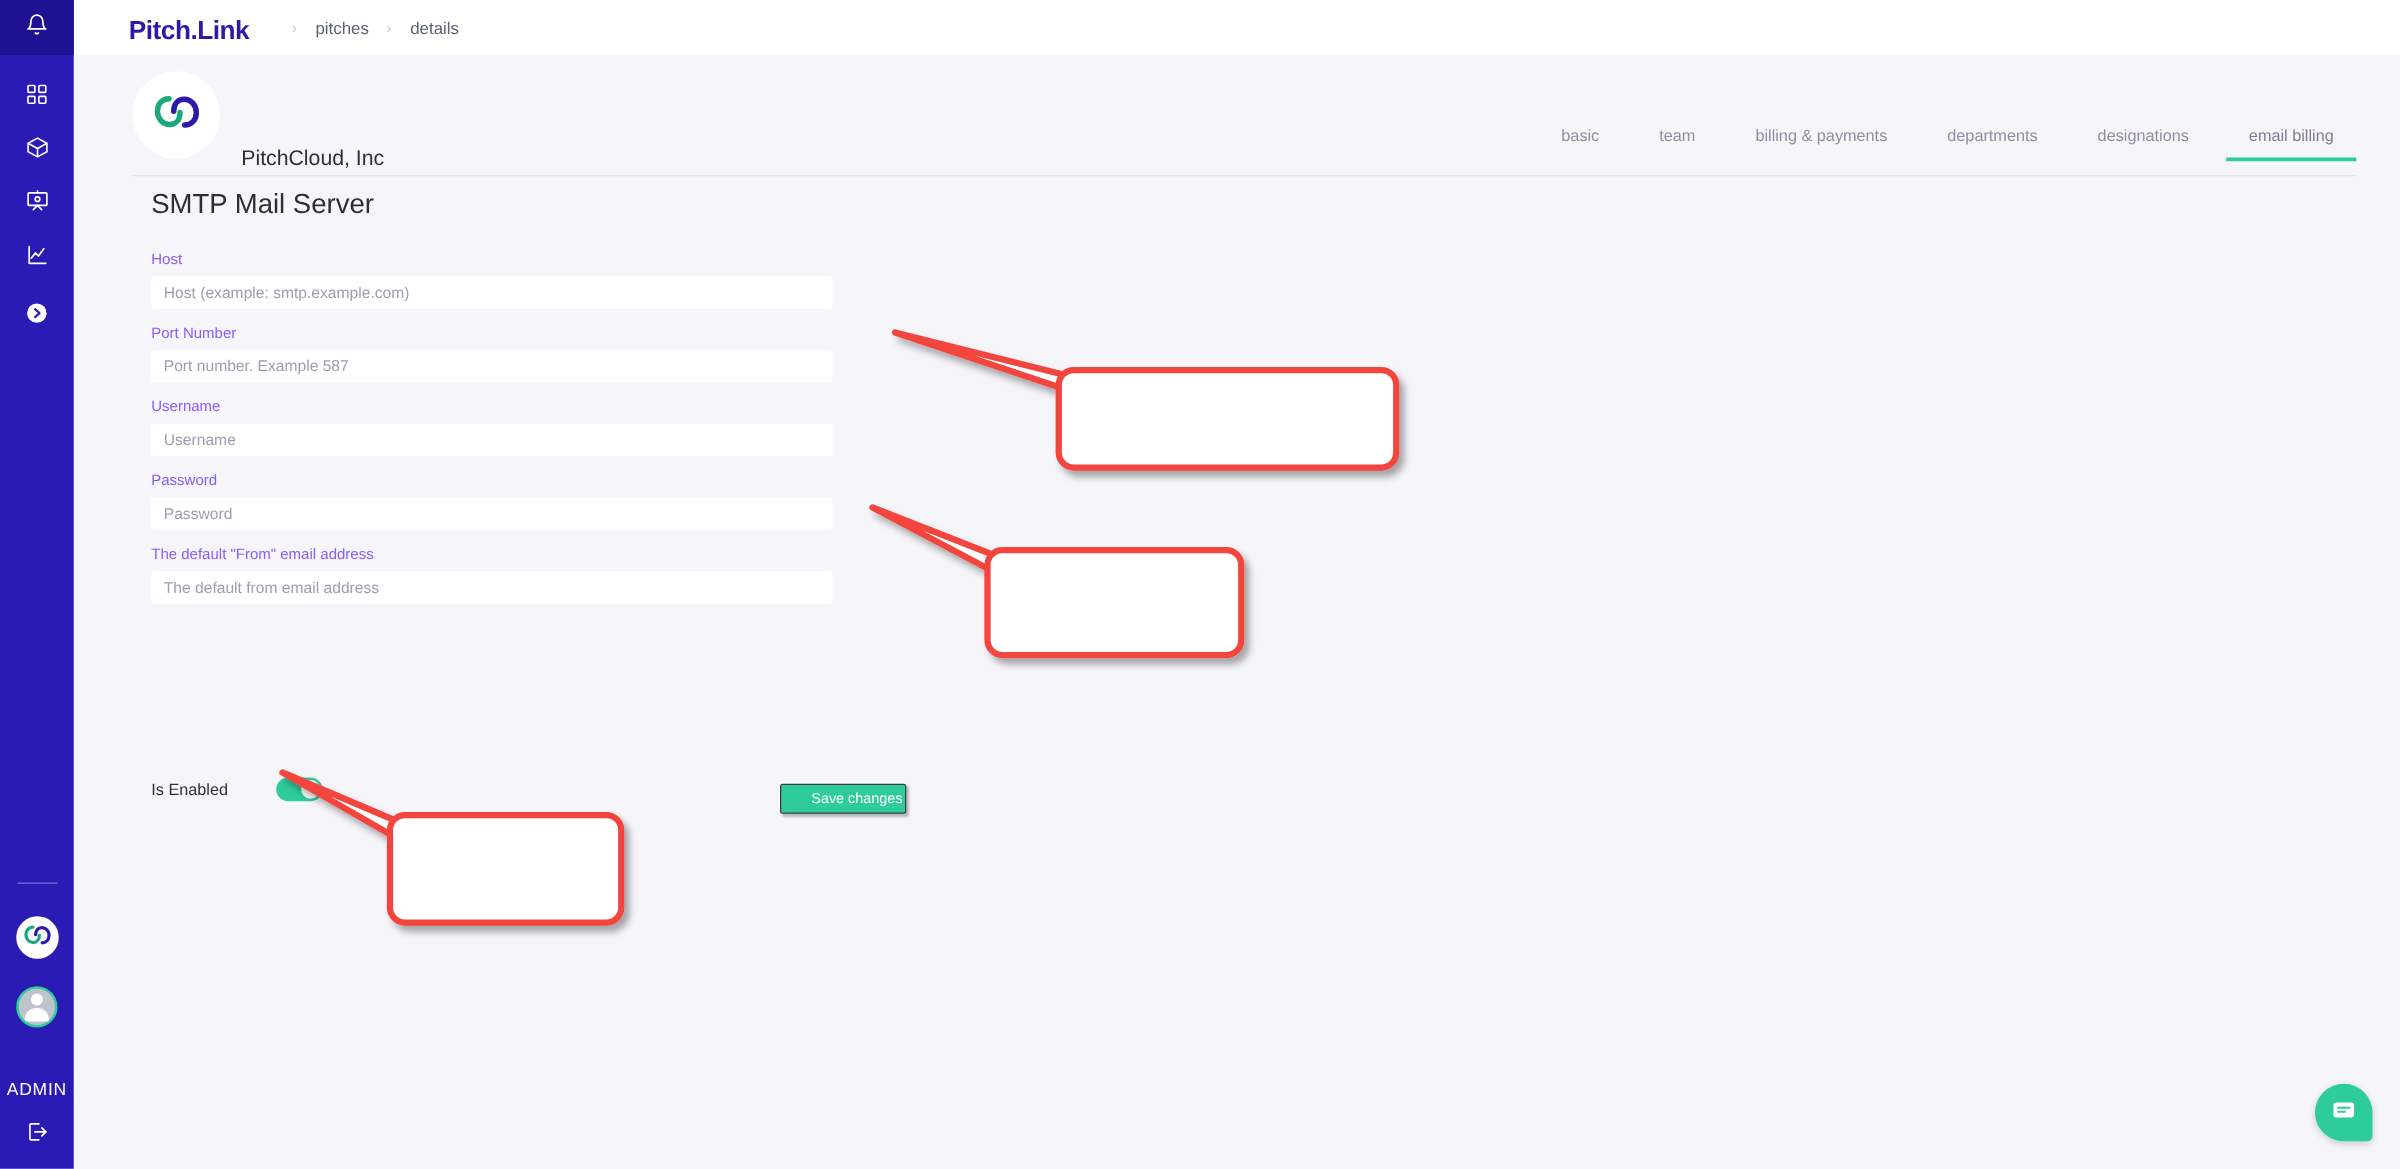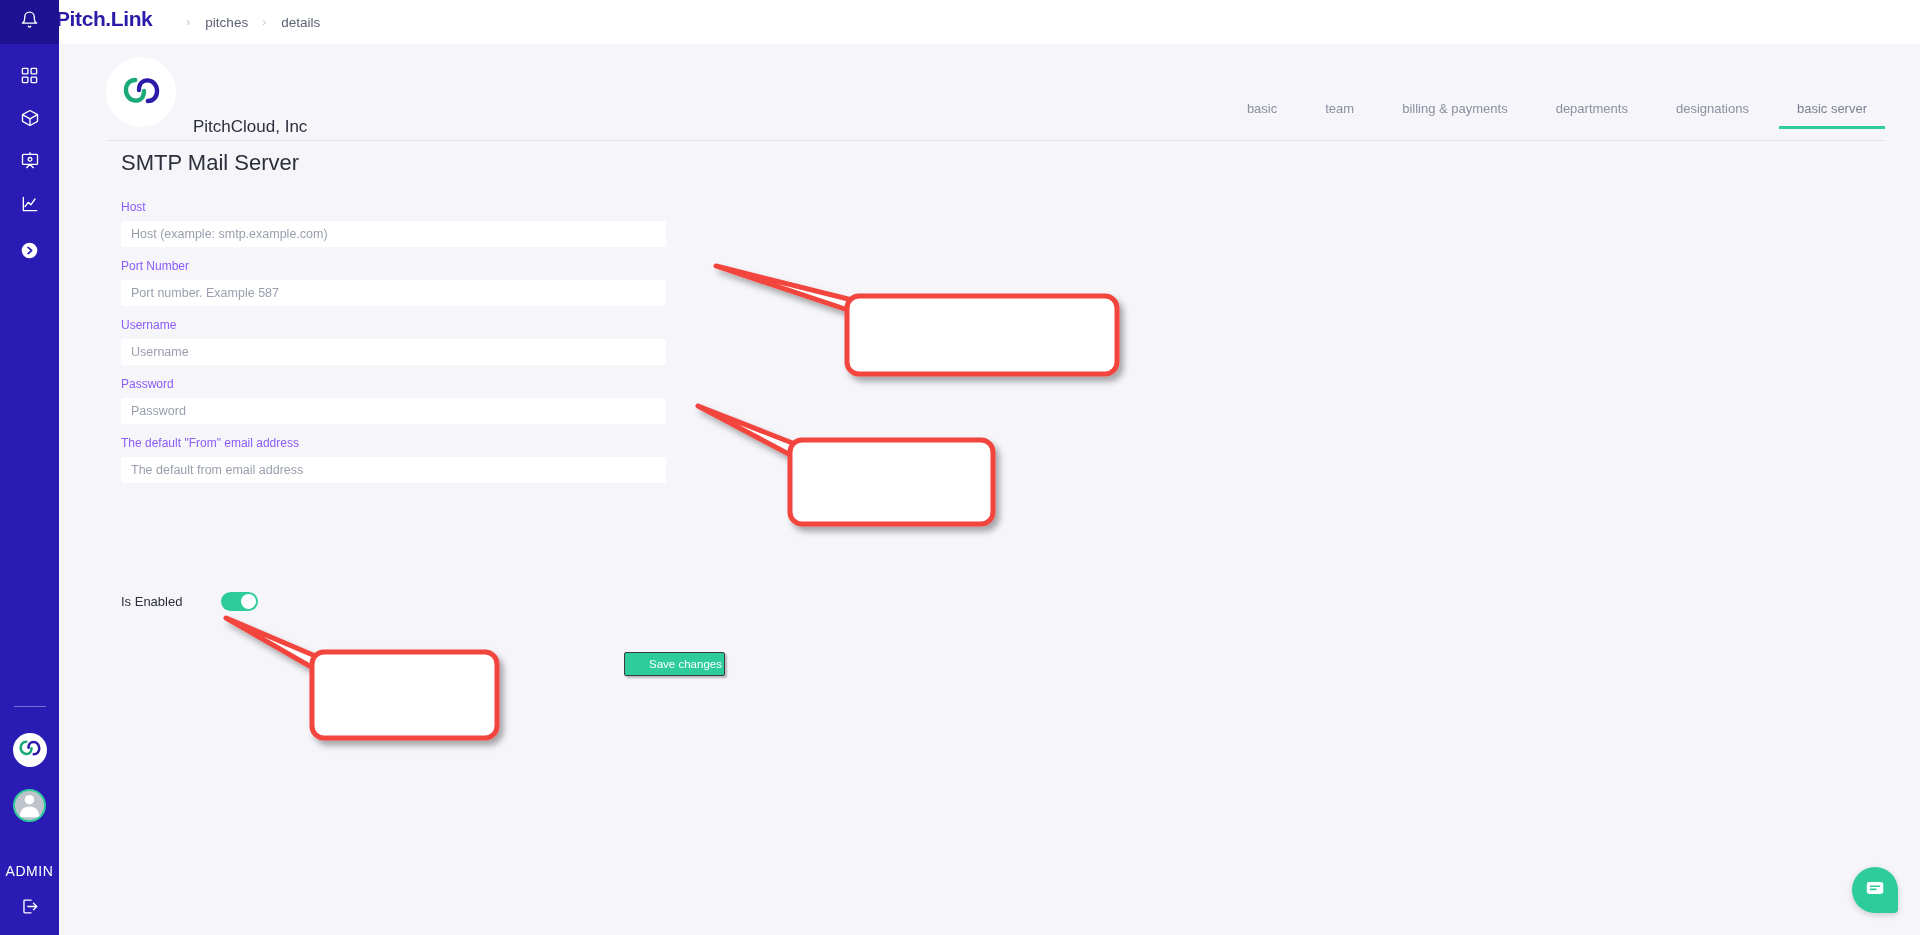--- a/index.html
+++ b/index.html
@@ -11,21 +11,21 @@
   }
 
   
   .topbar {
     position: absolute; top: 0; left: 0;
     width: 1920px; height: 44px;
     background: #FFFFFF;
     display: flex; align-items: center;
     z-index: 30;
   }
-  .brand { display: flex; align-items: flex-start; margin-left: 13px; }
+  .brand { display: flex; align-items: flex-end; margin-left: 13px; gap: 47px; }
   .brand-logo { width: 34px; height: 30px; }
   .brand-name {
     margin-left: 9px;
     font-size: 21px; font-weight: bold;
     color: #2B1BA8; letter-spacing: -0.4px;
   }
   .crumbs { display: flex; align-items: center; margin-left: 22px; }
   .crumb {
     font-size: 13.5px; color: #5b6272;
     padding: 0 2px;
@@ -142,36 +142,36 @@
     background: #FFFFFF;
     border: none; border-radius: 3px;
     padding: 0 10px;
     font-size: 12.5px; color: #2b2f3a;
     font-family: Liberation Sans, sans-serif;
     outline: none;
   }
   .field-input::placeholder { color: #9a9fae; }
 
   .toggle-row {
-    position: absolute; left: 62px; top: 548px;
+    position: absolute; left: 62px; top: 578px;
     width: 560px; display: flex; align-items: center;
   }
   .toggle-label { font-size: 13px; color: #2b2f3a; }
   .toggle {
     margin-left: 39px;
     width: 37px; height: 19px; border-radius: 10px;
     background: #2ECC9B; position: relative; cursor: pointer;
   }
   .toggle .knob {
     position: absolute; right: 2px; top: 2px;
     width: 15px; height: 15px; border-radius: 50%;
     background: #FFFFFF;
   }
   .save-btn {
-    position: absolute; left: 565px; top: 608px;
+    position: absolute; left: 565px; top: 583px;
     width: 101px; height: 24px;
     background: #2ECC9B;
     border: 1.6px solid #3c3c3c;
     border-radius: 2px;
     color: #FFFFFF; font-size: 11.5px;
     font-family: "Liberation Sans", sans-serif;
     cursor: pointer;
     box-shadow: 2px 2px 2px rgba(0,0,0,0.25);
     padding-left: 22px;
   }
@@ -326,21 +326,21 @@
       </span>
     </div>
     <div class="company-name">PitchCloud, Inc</div>
 
     <div class="tabs">
       <div class="tab">basic</div>
       <div class="tab">team</div>
       <div class="tab">billing &amp; payments</div>
       <div class="tab">departments</div>
       <div class="tab">designations</div>
-      <div class="tab active">basic server</div>
+      <div class="tab active">email billing</div>
     </div>
     <div class="head-rule"></div>
   </div>
 
   <div class="form-area">
     <div class="section-title">SMTP Mail Server</div>
 
     <div class="field">
       <label class="field-label">Host</label>
       <input class="field-input" type="text" placeholder="Host (example: smtp.example.com)" style="">

